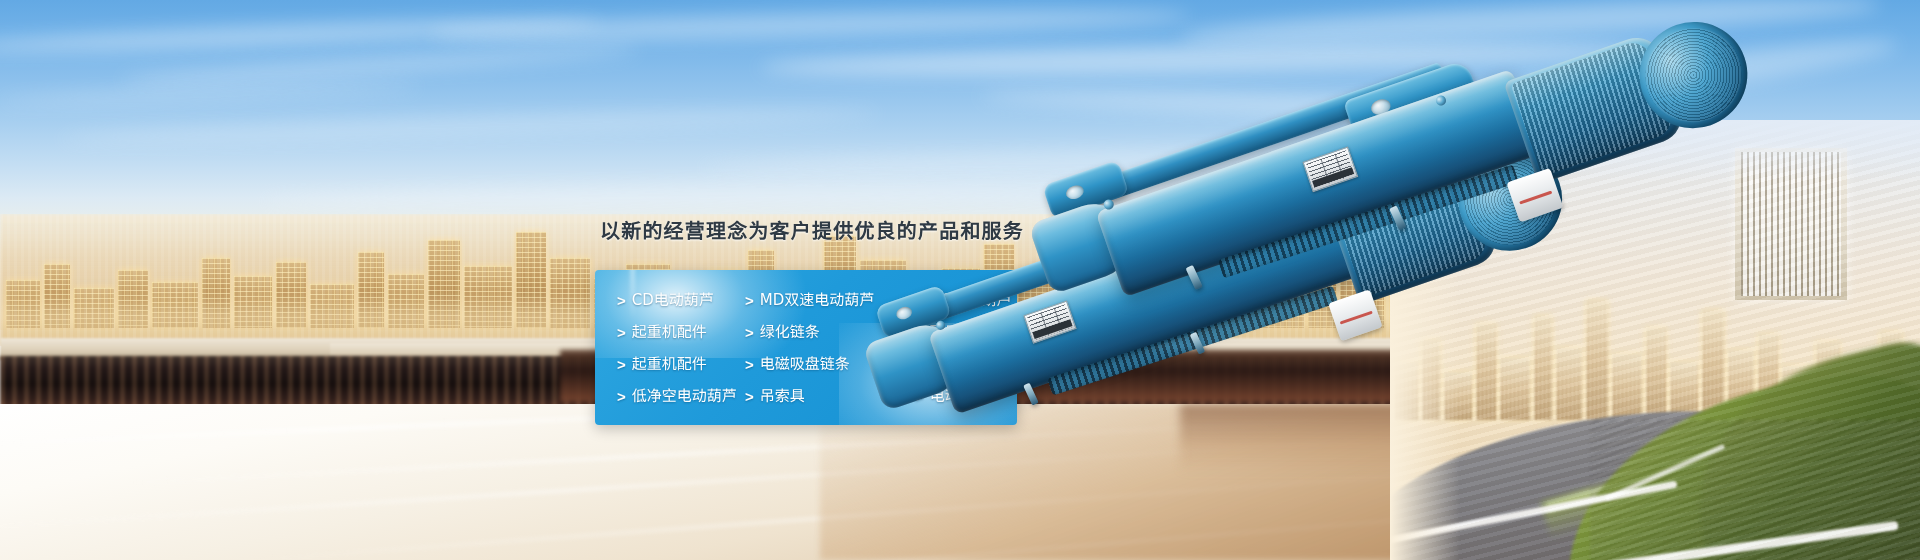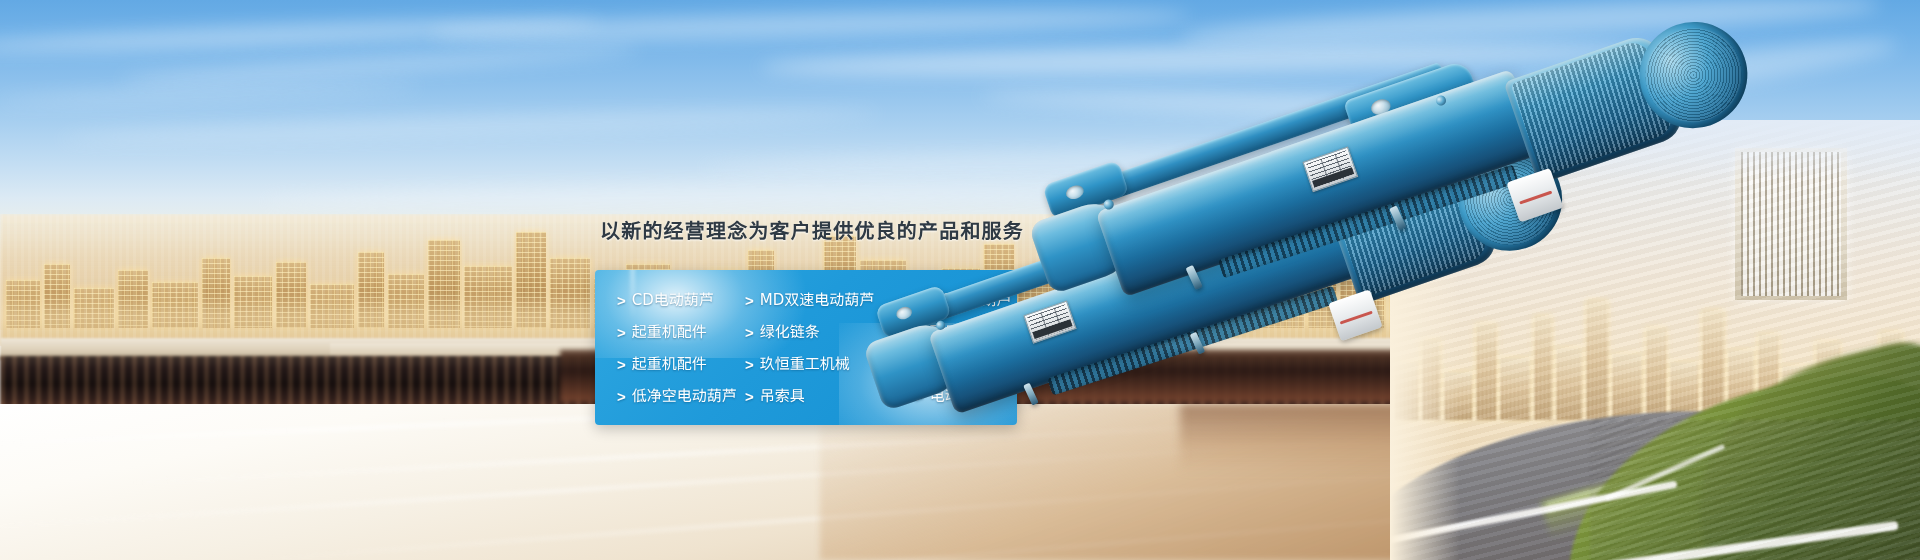--- a/index.html
+++ b/index.html
@@ -651,21 +651,21 @@
         <span class="chev">&gt;</span>
         <span>矿用链条</span>
       </a>
 
       <a class="plink" href="#">
         <span class="chev">&gt;</span>
         <span>起重机配件</span>
       </a>
       <a class="plink" href="#">
         <span class="chev">&gt;</span>
-        <span>玖恒重工机械</span>
+        <span>电磁吸盘链条</span>
       </a>
       <a class="plink col3" href="#">
         <span class="chev">&gt;</span>
         <span>变速箱</span>
       </a>
 
       <a class="plink" href="#">
         <span class="chev">&gt;</span>
         <span>低净空电动葫芦</span>
       </a>

